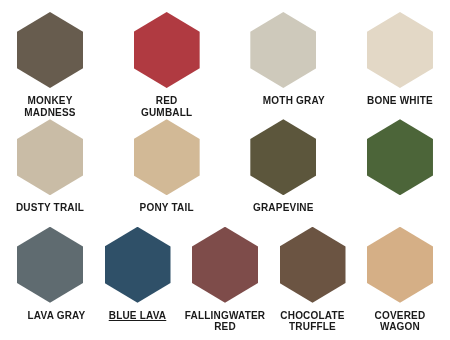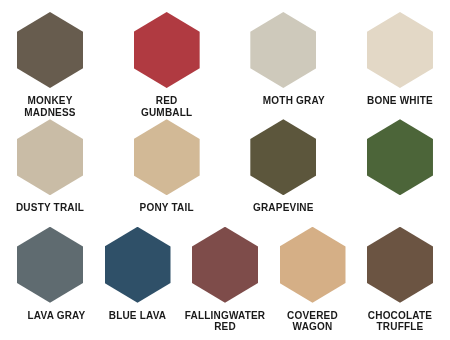--- a/index.html
+++ b/index.html
@@ -105,32 +105,32 @@
     </div>
   </div>
 
   <div class="swatch-row">
     <div class="swatch-cell">
       <div class="hexagon" style="background: rgb(95, 107, 112);"></div>
       <div class="swatch-label" style="color: rgb(26, 26, 26); padding-left: 13px;">LAVA GRAY</div>
     </div>
     <div class="swatch-cell">
       <div class="hexagon" style="background: rgb(47, 80, 104);"></div>
-      <div class="swatch-label" style="color: rgb(26, 26, 26);">BLUE LAVA</div>
+      <div class="swatch-label" style="color: rgb(26, 26, 26); text-decoration: underline;">BLUE LAVA</div>
     </div>
     <div class="swatch-cell">
       <div class="hexagon" style="background: rgb(126, 76, 74);"></div>
       <div class="swatch-label" style="color: rgb(26, 26, 26);">FALLINGWATER
 RED</div>
     </div>
     <div class="swatch-cell">
+      <div class="hexagon" style="background: rgb(107, 84, 66);"></div>
+      <div class="swatch-label" style="color: rgb(26, 26, 26);">CHOCOLATE
+TRUFFLE</div>
+    </div>
+    <div class="swatch-cell">
       <div class="hexagon" style="background: rgb(213, 175, 134);"></div>
       <div class="swatch-label" style="color: rgb(26, 26, 26);">COVERED
 WAGON</div>
-    </div>
-    <div class="swatch-cell">
-      <div class="hexagon" style="background: rgb(107, 84, 66);"></div>
-      <div class="swatch-label" style="color: rgb(26, 26, 26);">CHOCOLATE
-TRUFFLE</div>
     </div>
   </div>
 
 </div>
 
 </body></html>

